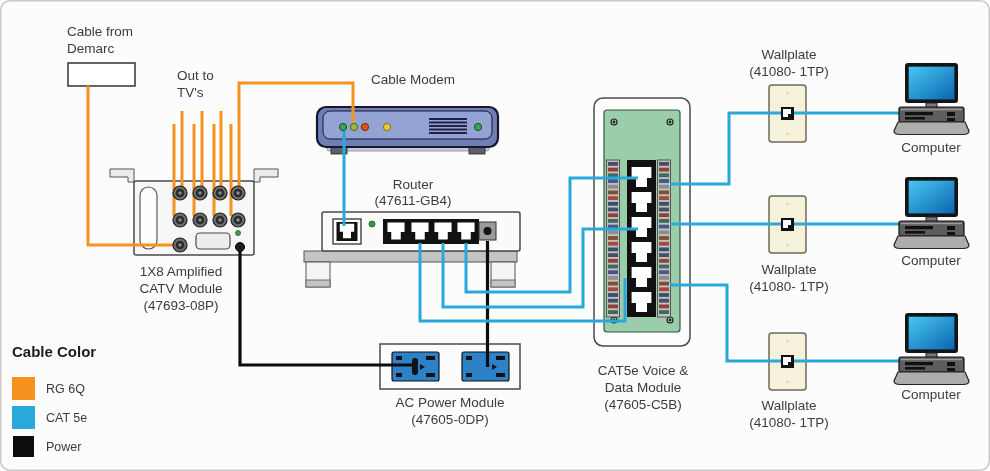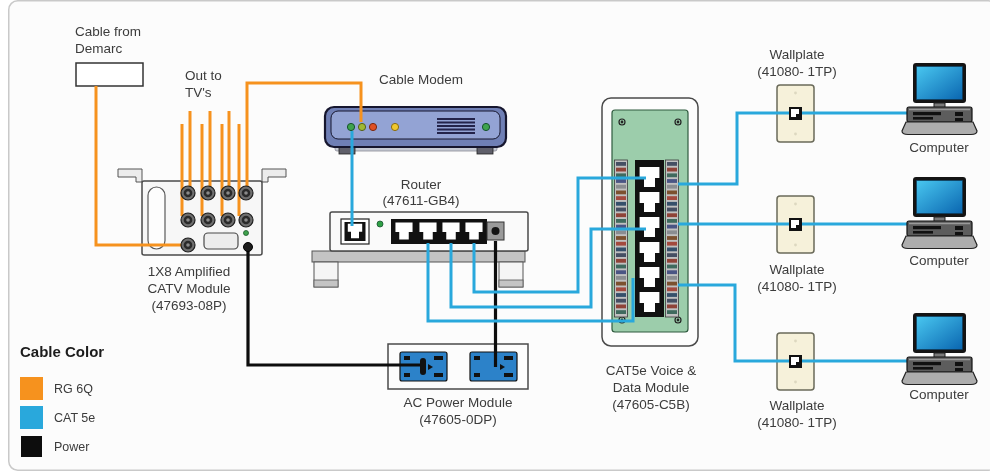--- a/index.html
+++ b/index.html
@@ -1,16 +1,16 @@
 <!DOCTYPE html>
 <html><head>
 <meta charset="utf-8">
 <style>
   html,body { margin:0; padding:0; background:#ffffff; }
-  .stage { position:relative; width:800px; height:471px; font-family:"Liberation Sans", sans-serif;padding-left:8px; }
+  .stage { position:relative; width:800px; height:471px; font-family:"Liberation Sans", sans-serif; }
   svg { display:block; }
   .lbl   { font-family:"Liberation Sans", sans-serif; font-size:13.5px; fill:#3c3c3c; }
   .lbl-c { text-anchor:middle; }
   .legend-title { font-family:"Liberation Sans", sans-serif; font-size:15px; font-weight:bold; fill:#1c1c1c; }
   .legend-item  { font-family:"Liberation Sans", sans-serif; font-size:12.5px; fill:#3c3c3c; }
 </style>
 </head>
 <body>
 
 <div class="stage">

